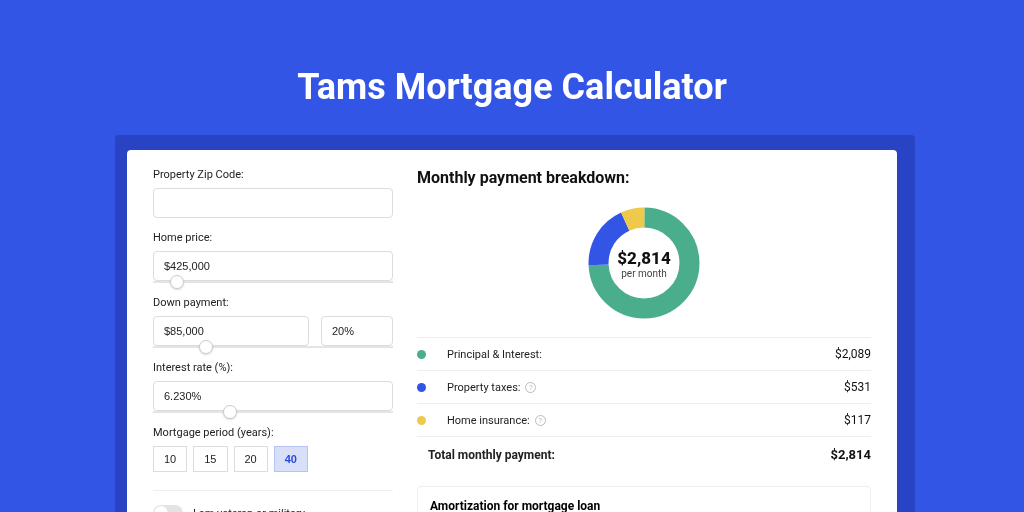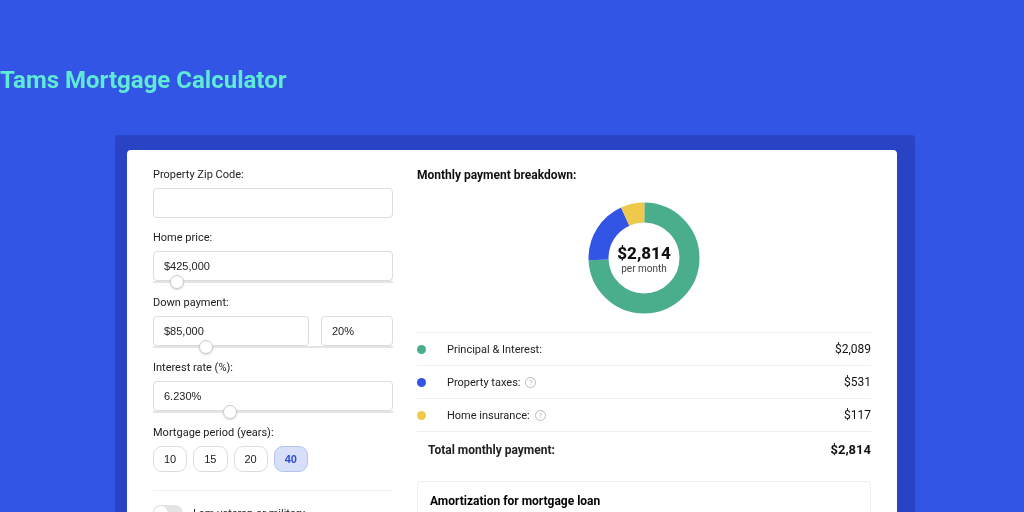--- a/index.html
+++ b/index.html
@@ -13,24 +13,24 @@
   .outer-shadow {
     position: absolute;
     top: 135px;
     left: 115px;
     width: 800px;
     height: 400px;
     background: #2843c4;
     border-radius: 4px 4px 0 0;
   }
   .page-title {
-    color: #5eead4;
-    font-size: 24px;
+    color: #ffffff;
+    font-size: 36px;
     font-weight: 700;
-    text-align: left;
+    text-align: center;
     padding-top: 66px;
   }
   .card {
     position: absolute;
     top: 150px;
     left: 127px;
     width: 770px;
     background: #fff;
     border-radius: 4px 4px 0 0;
     padding: 18px 26px 0 26px;
@@ -72,21 +72,21 @@
     box-shadow: 0 1px 2px rgba(0,0,0,0.15);
     cursor: grab;
   }
   .row-two { display: flex; gap: 12px; }
   .row-two .text-input:first-child { flex: 1; }
   .row-two .text-input:last-child { width: 72px; flex: 0 0 72px; }
   .period-buttons { display: flex; gap: 6px; }
   .period-btn {
     border: 1px solid #dcdcdc;
     background: #fff;
-    border-radius: 9px;
+    border-radius: 0;
     font-size: 11px;
     padding: 6px 10px;
     cursor: pointer;
     color: #222;
   }
   .period-btn.selected {
     background: #d8e0f9;
     border-color: #b4c3f2;
     color: #2a4bd6;
     font-weight: 600;
@@ -111,21 +111,21 @@
     position: absolute;
     width: 14px; height: 14px;
     background: #fff;
     border-radius: 50%;
     top: 1px; left: 1px;
     box-shadow: 0 1px 2px rgba(0,0,0,0.2);
   }
   .toggle-label { font-size: 11px; color: #222; }
 
   .section-title {
-    font-size: 12px;
+    font-size: 16px;
     font-weight: 700;
     color: #111;
     margin-bottom: 4px;
   }
   .donut-wrap {
     display: flex;
     justify-content: center;
     padding: 12px 0 14px 0;
   }
   .donut { position: relative; width: 120px; height: 120px; }

